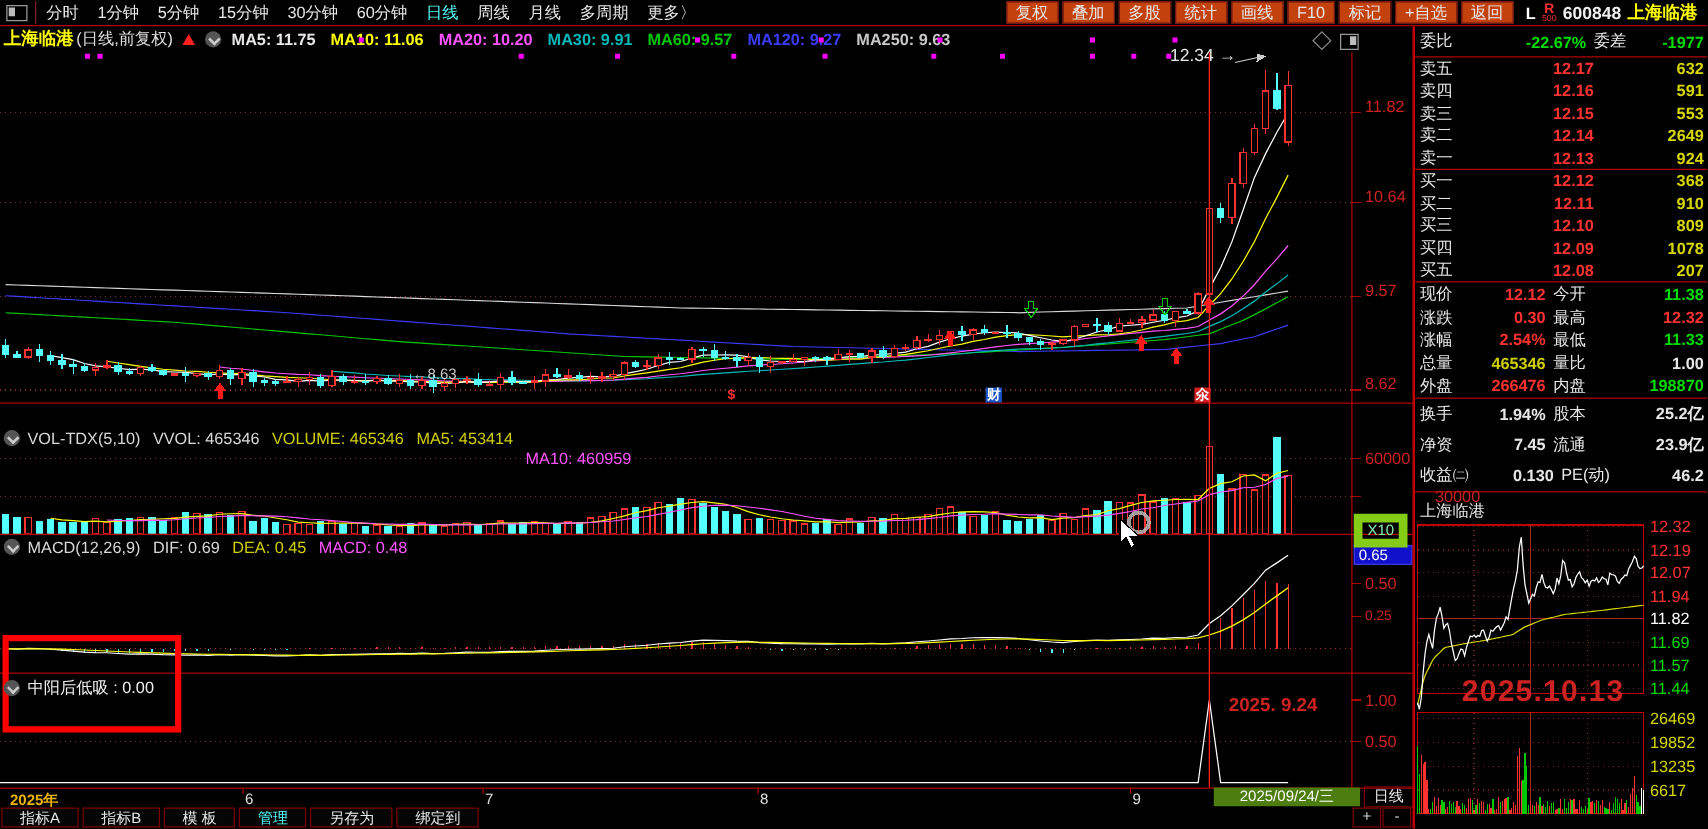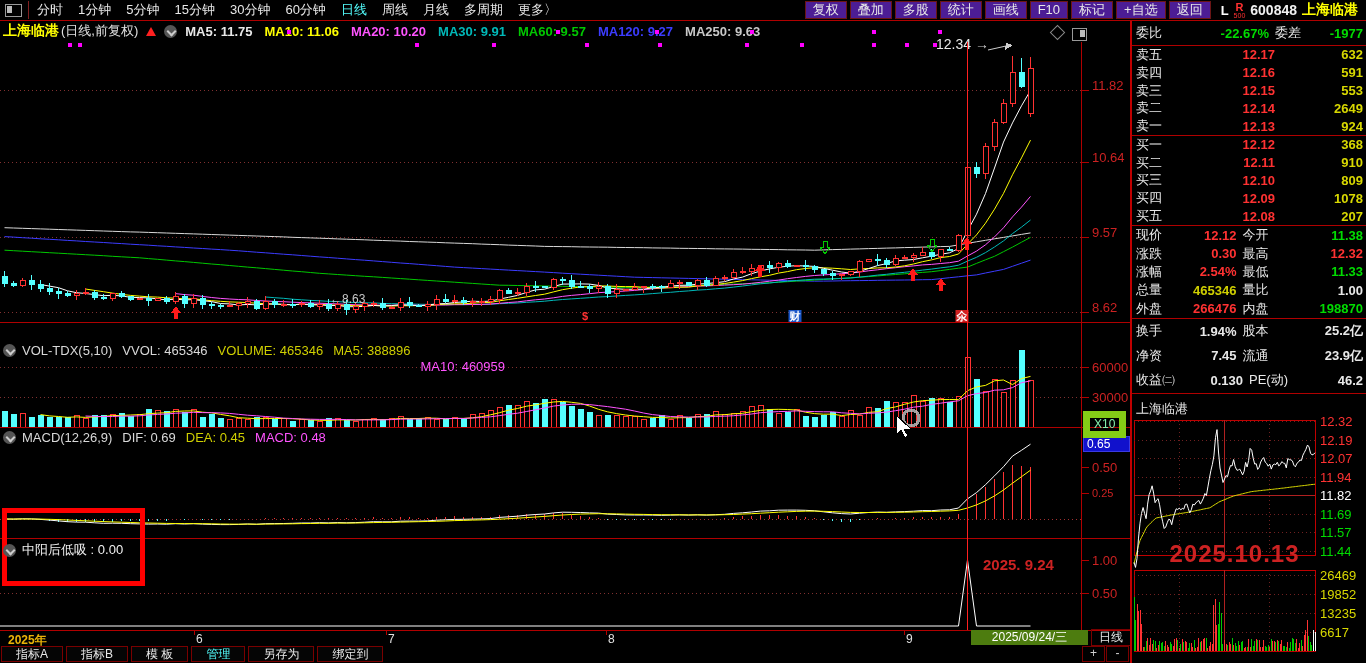--- a/index.html
+++ b/index.html
@@ -8,21 +8,21 @@
   .abs{position:absolute;}
   .lbl{position:absolute;white-space:nowrap;transform:translateY(-50%);font-size:13px;font-weight:normal;}
   #topbar{position:absolute;left:0;top:0;width:1366px;height:20px;border-bottom:1px solid #b00000;display:flex;align-items:center;}
   #win-icon{width:15px;height:11px;border:1px solid #999;margin:0 6px 0 5px;position:relative;background:#000;}
   #win-icon::after{content:"";position:absolute;left:1px;top:1px;width:5px;height:7px;background:#bbb;}
   #topbar-sep{width:1px;height:18px;background:#802020;margin-right:8px;}
   #menu-left{display:flex;gap:15px;font-size:13px;color:#e8e8e8;}
   .menu-item{cursor:pointer;}
   .menu-item.active{color:#54ffff;}
   #menu-right{display:flex;gap:3px;margin-left:auto;font-size:13px;color:#e8e8e8;}
-  .menu-btn{border:1px solid #6a1515;padding:0px 7px;line-height:16px;background:#4c1d95;}
+  .menu-btn{border:1px solid #6a1515;padding:0px 7px;line-height:16px;background:#c2410c;}
   #stock-tag{display:flex;align-items:center;gap:5px;padding:0 8px 0 10px;}
   #stock-tag .L{color:#fff;font-weight:bold;font-size:13px;}
   #stock-tag .Rwrap{display:flex;flex-direction:column;align-items:center;line-height:6px;margin-top:1px;}
   #stock-tag .R{color:#ff3030;font-weight:bold;font-size:11px;line-height:9px;}
   #stock-tag .R5{color:#ff3030;font-size:7px;line-height:7px;}
   #stock-tag .code{color:#f0f0f0;font-weight:bold;font-size:14px;}
   #stock-tag .name{color:#ffff00;font-weight:bold;font-size:14px;}
   #chart-header{position:absolute;left:0;top:21px;width:1130px;height:20px;display:flex;align-items:center;gap:8px;font-size:13px;}
   #chart-title{color:#ffff00;font-weight:bold;font-size:14px;margin-left:3px;}
   #chart-subtitle{color:#e0e0e0;font-size:13px;margin-left:-6px;}
@@ -389,21 +389,21 @@
       <polygon points="967,195 962,202 965,202 965,208 969,208 969,202 972,202" fill="#ff1a1a"></polygon>
       <polygon points="825,212 820,205 823,205 823,199 827,199 827,205 830,205" fill="none" stroke="#00c800"></polygon>
       <polygon points="932,210 927,203 930,203 930,197 934,197 934,203 937,203" fill="none" stroke="#00c800"></polygon>
     </svg>
   <div class="pane-header" style="top:327px;">
     <span class="chev-circle"></span>
     <span class="hdr-tokens" id="vol-hdr">
         <span style="color: rgb(216, 216, 216);">VOL-TDX(5,10)</span>
         <span style="color: rgb(216, 216, 216);">VVOL: 465346</span>
         <span style="color: rgb(207, 207, 0);">VOLUME: 465346</span>
-        <span style="color: rgb(207, 207, 0);">MA5: 388896</span>
+        <span style="color: rgb(207, 207, 0);">MA5: 453414</span>
         <span style="color: rgb(255, 84, 255); margin-top: 32px;">MA10: 460959</span>
       </span>
   </div>
   <svg id="svg-vol" width="1130" height="82" style="left:0;top:345px;">
       <line x1="0" y1="22" x2="1081" y2="22" stroke="#803030" stroke-dasharray="1,3"></line>
       <line x1="1081" y1="22" x2="1089" y2="22" stroke="#b00000"></line>
       <line x1="0" y1="52" x2="1081" y2="52" stroke="#803030" stroke-dasharray="1,3"></line>
       <line x1="1081" y1="52" x2="1089" y2="52" stroke="#b00000"></line>
       <rect x="2" y="66.77380629256368" width="5" height="15.226193707436323" fill="#54ffff" stroke="#54ffff"></rect>
       <rect x="11" y="69.47760163806379" width="5" height="12.522398361936212" fill="#54ffff" stroke="#54ffff"></rect>
@@ -968,21 +968,21 @@
       <path d="M2.0,145.9 L3.5,139.7 L5.0,133.6 L6.5,127.4 L8.0,122.5 L9.5,119.4 L11.1,116.3 L12.6,113.3 L14.1,110.2 L15.6,108.1 L17.1,106.6 L18.6,105.1 L20.1,103.7 L21.6,102.2 L23.1,100.7 L24.6,99.9 L26.1,99.6 L27.6,99.3 L29.1,99.0 L30.7,98.7 L32.2,98.4 L33.7,98.1 L35.2,97.8 L36.7,97.5 L38.2,97.2 L39.7,96.9 L41.2,96.7 L42.7,96.4 L44.2,96.2 L45.7,95.9 L47.3,95.7 L48.8,95.4 L50.3,95.2 L51.8,95.0 L53.3,94.7 L54.8,94.5 L56.3,94.2 L57.8,93.9 L59.3,93.6 L60.8,93.3 L62.3,93.0 L63.8,92.7 L65.3,92.4 L66.9,92.1 L68.4,91.8 L69.9,91.4 L71.4,91.1 L72.9,90.8 L74.4,90.5 L75.9,90.2 L77.4,89.9 L78.9,89.2 L80.4,88.2 L81.9,87.2 L83.5,86.2 L85.0,85.3 L86.5,84.3 L88.0,83.5 L89.5,82.9 L91.0,82.3 L92.5,81.7 L94.0,81.1 L95.5,80.4 L97.0,79.8 L98.5,79.2 L100.0,78.6 L101.6,78.0 L103.1,77.6 L104.6,77.2 L106.1,76.9 L107.6,76.5 L109.1,76.1 L110.6,75.8 L112.1,75.4 L113.6,75.0 L115.1,74.7 L116.6,74.3 L118.1,73.9 L119.7,73.6 L121.2,73.4 L122.7,73.2 L124.2,73.1 L125.7,72.9 L127.2,72.7 L128.7,72.6 L130.2,72.4 L131.7,72.2 L133.2,72.1 L134.7,71.9 L136.2,71.8 L137.8,71.6 L139.3,71.4 L140.8,71.3 L142.3,71.1 L143.8,70.9 L145.3,70.8 L146.8,70.6 L148.3,70.4 L149.8,70.2 L151.3,70.1 L152.8,69.9 L154.3,69.7 L155.8,69.5 L157.4,69.3 L158.9,69.1 L160.4,68.9 L161.9,68.8 L163.4,68.6 L164.9,68.4 L166.4,68.2 L167.9,68.0 L169.4,67.8 L170.9,67.7 L172.4,67.5 L173.9,67.3 L175.5,67.1 L177.0,66.9 L178.5,66.7 L180.0,66.5 L181.5,66.4 L183.0,66.2" stroke="#d8d800" fill="none" shape-rendering="auto"></path>
       <path d="M2.0,144.4 L3.5,149.4 L5.0,140.5 L6.5,120.1 L8.0,105.2 L9.5,95.4 L11.1,89.5 L12.6,95.5 L14.1,100.7 L15.6,86.1 L17.1,76.7 L18.6,72.9 L20.1,67.8 L21.6,75.1 L23.1,84.7 L24.6,82.0 L26.1,80.7 L27.6,86.8 L29.1,96.6 L30.7,103.8 L32.2,110.5 L33.7,109.0 L35.2,104.8 L36.7,101.3 L38.2,101.8 L39.7,106.7 L41.2,99.9 L42.7,95.2 L44.2,90.8 L45.7,91.5 L47.3,90.1 L48.8,91.8 L50.3,90.4 L51.8,91.1 L53.3,86.5 L54.8,86.0 L56.3,90.6 L57.8,94.9 L59.3,91.8 L60.8,86.2 L62.3,87.0 L63.8,85.0 L65.3,83.4 L66.9,82.5 L68.4,86.1 L69.9,83.3 L71.4,80.2 L72.9,75.5 L74.4,77.5 L75.9,68.9 L77.4,60.3 L78.9,52.5 L80.4,46.3 L81.9,37.9 L83.5,19.6 L85.0,11.6 L86.5,34.0 L88.0,50.0 L89.5,57.1 L91.0,64.5 L92.5,61.0 L94.0,57.5 L95.5,58.8 L97.0,52.2 L98.5,47.5 L100.0,48.0 L101.6,41.5 L103.1,48.3 L104.6,51.8 L106.1,52.4 L107.6,50.9 L109.1,53.6 L110.6,56.9 L112.1,53.3 L113.6,44.4 L115.1,49.0 L116.6,42.5 L118.1,30.4 L119.7,32.2 L121.2,40.2 L122.7,46.1 L124.2,45.7 L125.7,51.4 L127.2,49.2 L128.7,44.0 L130.2,41.3 L131.7,39.5 L133.2,44.1 L134.7,45.5 L136.2,48.2 L137.8,46.1 L139.3,51.1 L140.8,47.0 L142.3,46.1 L143.8,46.7 L145.3,44.3 L146.8,47.9 L148.3,46.5 L149.8,43.6 L151.3,45.0 L152.8,45.4 L154.3,49.9 L155.8,40.6 L157.4,41.7 L158.9,41.8 L160.4,42.9 L161.9,47.2 L163.4,48.8 L164.9,45.3 L166.4,44.2 L167.9,42.0 L169.4,42.5 L170.9,37.2 L172.4,34.3 L173.9,31.4 L175.5,27.0 L177.0,28.9 L178.5,35.2 L180.0,36.9 L181.5,36.4 L183.0,34.7" stroke="#ffffff" fill="none" shape-rendering="auto"></path>
     </svg>
   <div id="intra-date">2025.10.13</div>
   <div id="labels-layer">
       <div class="lbl" style="left: 1092px; top: 85px; color: rgb(204, 34, 34); font-size: 13px;">11.82</div>
       <div class="lbl" style="left: 1092px; top: 157px; color: rgb(204, 34, 34); font-size: 13px;">10.64</div>
       <div class="lbl" style="left: 1092px; top: 232px; color: rgb(204, 34, 34); font-size: 13px;">9.57</div>
       <div class="lbl" style="left: 1092px; top: 307px; color: rgb(204, 34, 34); font-size: 13px;">8.62</div>
       <div class="lbl" style="left: 1092px; top: 367px; color: rgb(204, 34, 34); font-size: 13px;">60000</div>
-      <div class="lbl" style="left: 1092px; top: 397px; color: rgb(204, 34, 34); font-size: 13px;">30000</div>
+      <div class="lbl" style="left: 1148px; top: 397px; color: rgb(204, 34, 34); font-size: 13px;">30000</div>
       <div class="lbl" style="left: 1092px; top: 467px; color: rgb(204, 34, 34); font-size: 13px;">0.50</div>
       <div class="lbl" style="left: 1092px; top: 493px; color: rgb(204, 34, 34); font-size: 11px;">0.25</div>
       <div class="lbl" style="left: 1092px; top: 560px; color: rgb(204, 34, 34); font-size: 13px;">1.00</div>
       <div class="lbl" style="left: 1092px; top: 593px; color: rgb(204, 34, 34); font-size: 13px;">0.50</div>
       <div class="lbl" style="left: 1320px; top: 421px; color: rgb(255, 50, 50); font-size: 13px;">12.32</div>
       <div class="lbl" style="left: 1320px; top: 440px; color: rgb(255, 50, 50); font-size: 13px;">12.19</div>
       <div class="lbl" style="left: 1320px; top: 458px; color: rgb(255, 50, 50); font-size: 13px;">12.07</div>
       <div class="lbl" style="left: 1320px; top: 477px; color: rgb(255, 50, 50); font-size: 13px;">11.94</div>
       <div class="lbl" style="left: 1320px; top: 495px; color: rgb(255, 255, 255); font-size: 13px;">11.82</div>
       <div class="lbl" style="left: 1320px; top: 514px; color: rgb(0, 220, 0); font-size: 13px;">11.69</div>

